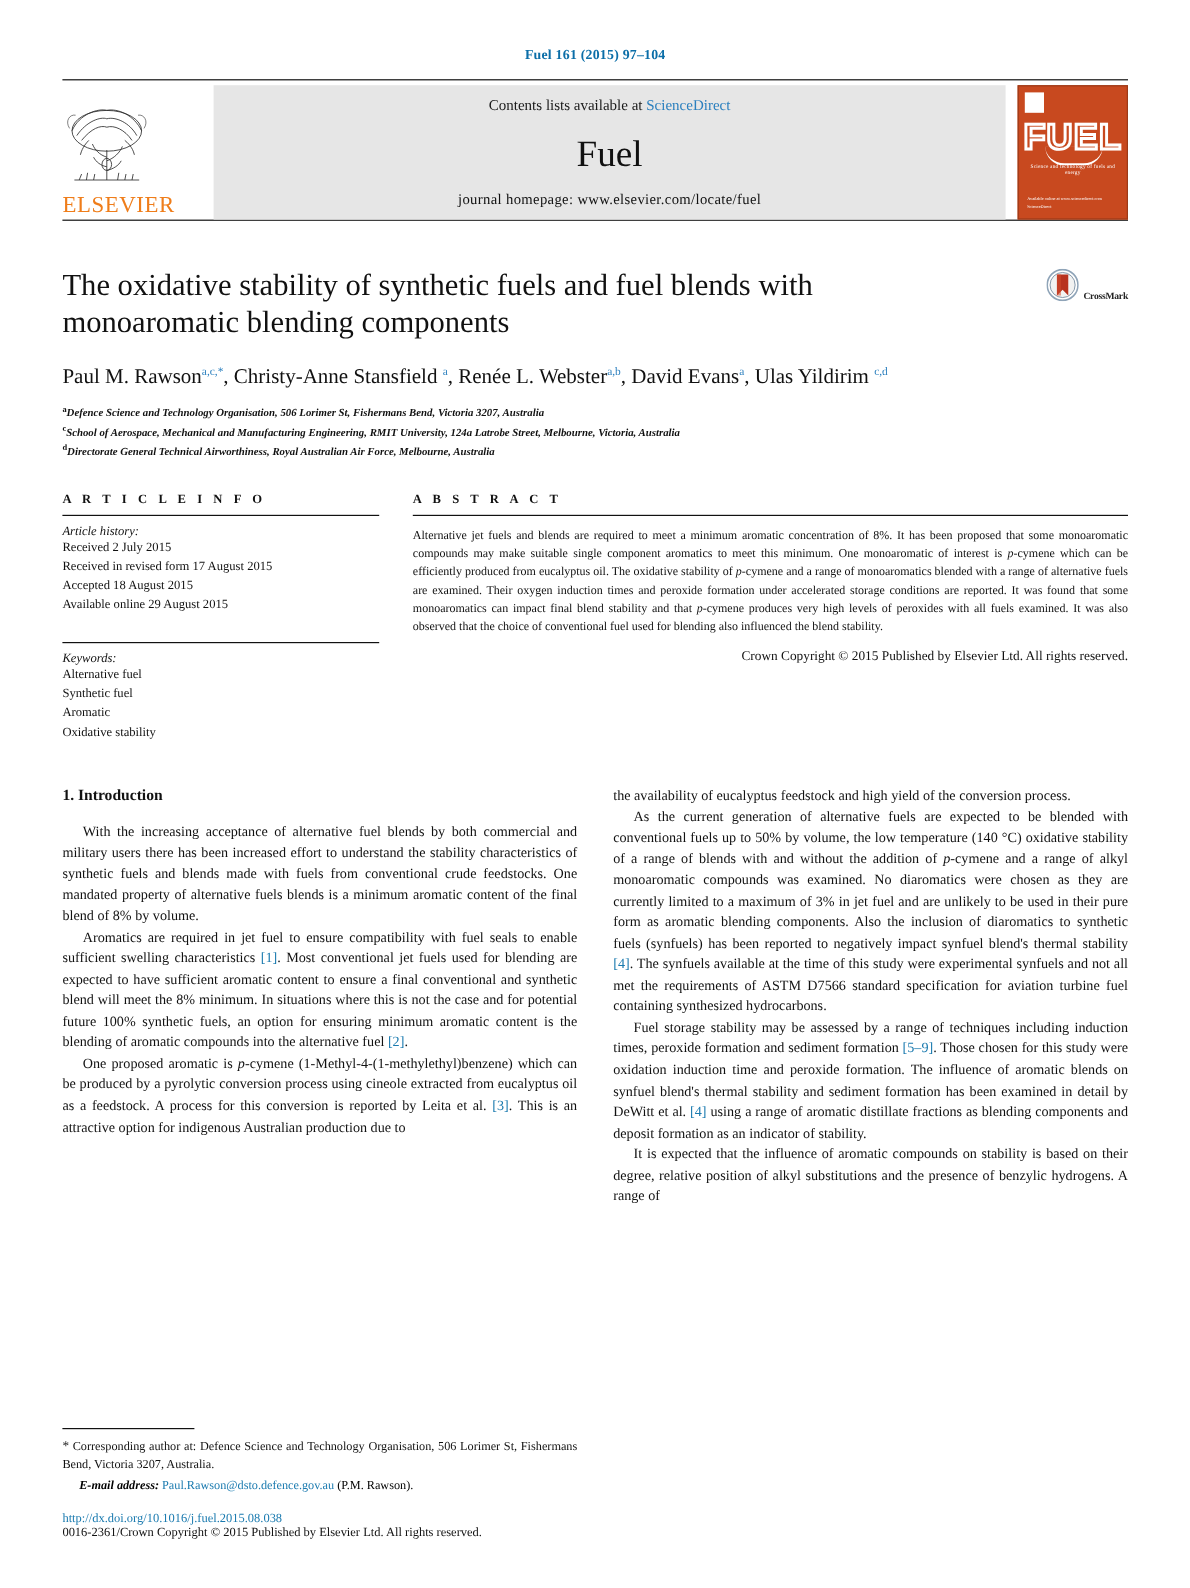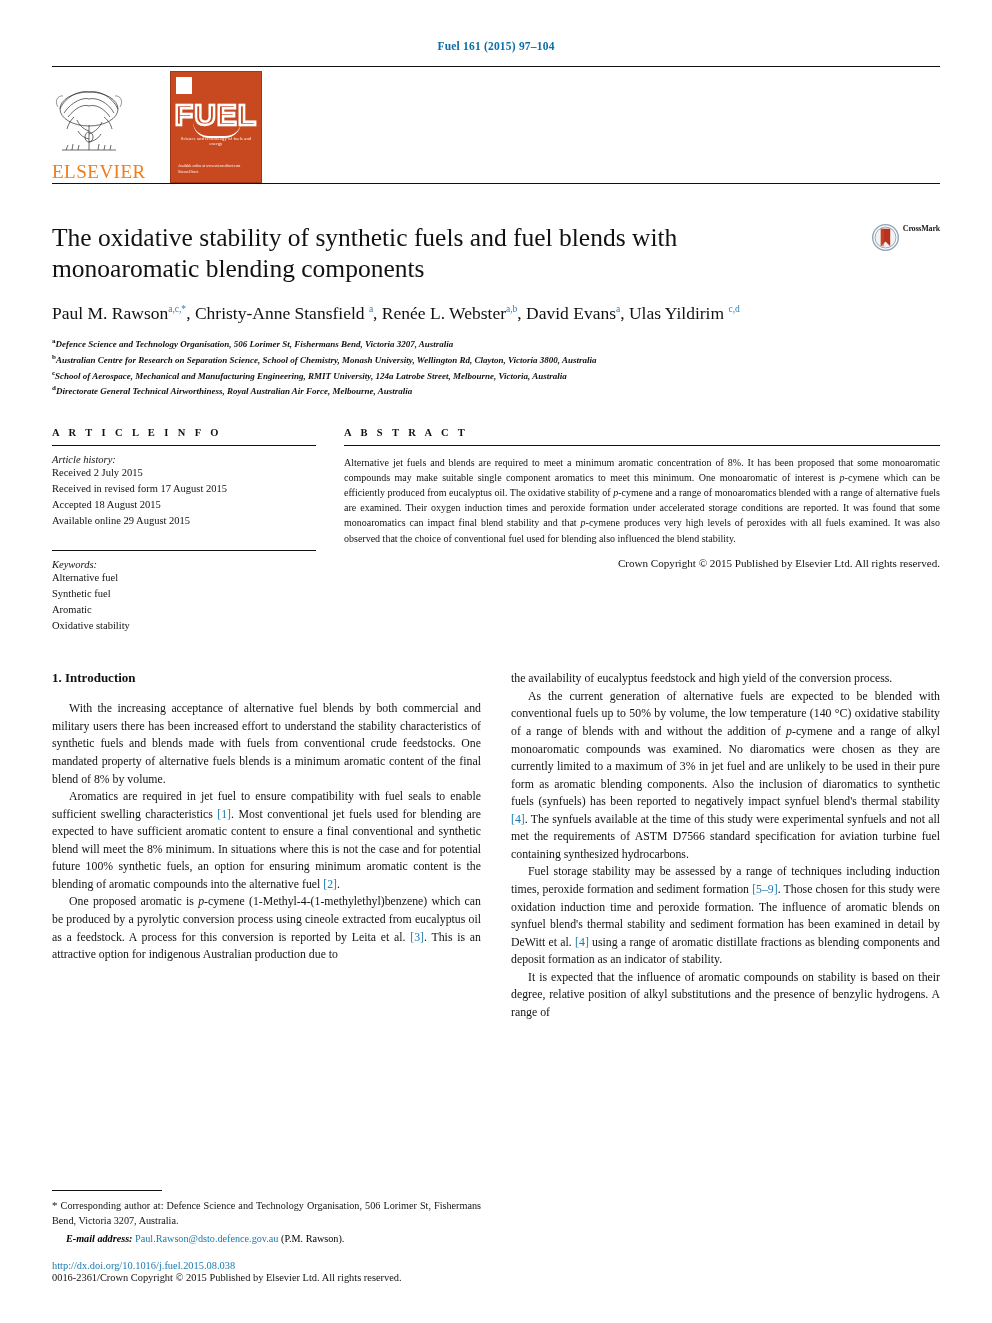--- a/index.html
+++ b/index.html
@@ -120,21 +120,21 @@
     font-size: 25.5px;
     line-height: 1.23;
     font-weight: 400;
     color: #111;
     max-width: 760px;
     margin: 0;
   }
   .crossmark {
     position: absolute;
     right: 0; top: 2px;
-    display: flex; align-items: flex-start; gap: 4px;
+    display: flex; align-items: flex-end; gap: 4px;
   }
   .crossmark-label {
     font-family: "Liberation Serif", serif;
     font-size: 8px;
     font-weight: bold;
     color: #222;
     letter-spacing: -.2px;
   }
   .authors {
     margin-top: 17px;
@@ -268,20 +268,27 @@
           <ellipse cx="37" cy="50" rx="4" ry="5"></ellipse>
         </g>
         <g stroke="#2b2b2b" stroke-width="0.5" fill="none">
           <path d="M6 20 C2 14 6 8 11 9"></path>
           <path d="M68 20 C72 14 68 8 63 9"></path>
         </g>
       </svg>
       <div class="elsevier-word">ELSEVIER</div>
     </div>
 
+    <div class="masthead-center">
+      <div class="contents-line">
+        <span>Contents lists available at </span><span class="sd">ScienceDirect</span>
+      </div>
+      <div class="journal-name">Fuel</div>
+      <div class="journal-home">journal homepage: www.elsevier.com/locate/fuel</div>
+    </div>
 
     <div class="cover-thumb">
       <div class="cover-elsevier-mark"></div>
       <div class="cover-fuel">FUEL</div>
       <div class="cover-swoosh"></div>
       <div class="cover-sub">Science and technology of fuels and energy</div>
       <div class="cover-bottom">Available online at www.sciencedirect.com
 ScienceDirect</div>
     </div>
   </div>
@@ -304,21 +311,20 @@
     <div class="authors">
       <span><span>Paul M. Rawson</span><sup>a,c,*</sup></span>,
       <span><span>Christy-Anne Stansfield</span> <sup>a</sup></span>,
       <span><span>Renée L. Webster</span><sup>a,b</sup></span>,
       <span><span>David Evans</span><sup>a</sup></span>,
       <span><span>Ulas Yildirim</span> <sup>c,d</sup></span>
     </div>
 
     <div class="affils">
       <div class="affil"><sup>a</sup><span>Defence Science and Technology Organisation, 506 Lorimer St, Fishermans Bend, Victoria 3207, Australia</span></div>
-      <div class="affil"><sup>b</sup><span>Australian Centre for Research on Separation Science, School of Chemistry, Monash University, Wellington Rd, Clayton, Victoria 3800, Australia</span></div>
       <div class="affil"><sup>c</sup><span>School of Aerospace, Mechanical and Manufacturing Engineering, RMIT University, 124a Latrobe Street, Melbourne, Victoria, Australia</span></div>
       <div class="affil"><sup>d</sup><span>Directorate General Technical Airworthiness, Royal Australian Air Force, Melbourne, Australia</span></div>
     </div>
   </div>
 
   <div class="info-abstract">
 
     <div class="col-info">
       <div class="sec-head">A R T I C L E   I N F O</div>
       <div class="hr-thin"></div>

